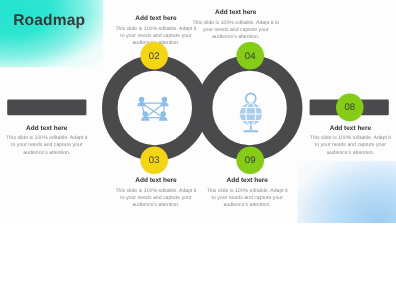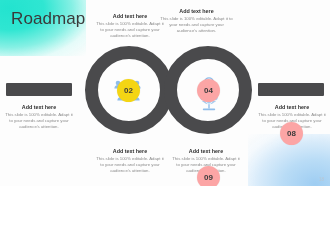--- a/index.html
+++ b/index.html
@@ -31,21 +31,21 @@
     width:116px;height:86px;
     background:radial-gradient(ellipse at 58% 58%,
        #9ecdf2 0%, #b9dcf6 34%, #d8ebfa 60%, rgba(235,245,253,0.5) 80%,
        rgba(255,255,255,0) 100%);
     filter:blur(0.5px);
   }
 
   
   .title{
     position:absolute;left:11px;top:9px;
-    font-size:17px;font-weight:normal;
+    font-size:13px;font-weight:bold;
     color:#3a3a3a;letter-spacing:.1px;
     white-space:nowrap;
     z-index:6;
     text-align:right;
   }
 
   
   .bar{
     position:absolute;top:83px;height:13px;
     background:#4a4a4c;border-radius:1px;
@@ -63,28 +63,27 @@
     z-index:3;
   }
   .ring-left{left:85px;}
   .ring-right{left:164px;}
 
   
   .badge{
     position:absolute;
     width:23px;height:23px;border-radius:50%;
     display:flex;align-items:center;justify-content:center;
-    font-size:8px;font-weight:bold;
+    font-size:8px;font-weight:normal;
     color:#3c3c3c;
     z-index:7;
     box-shadow:0 0 0 0.5px rgba(0,0,0,.04);
-    margin-top:44px;
   }
   .badge.yellow{background:#f4d514;}
-  .badge.teal{background:#fca5a5;}
+  .badge.teal{background:#84cc16;}
 
   .badge-01{left:34px;top:78px;}
   .badge-02{left:117px;top:35px;}
   .badge-03{left:117px;top:122px;}
   .badge-04{left:197px;top:35px;}
   .badge-05{left:197px;top:122px;}
   .badge-06{left:280px;top:78px;}
 
   
   .ring-icon{
@@ -174,20 +173,21 @@
         <ellipse cx="15" cy="19" rx="4.2" ry="9.2"></ellipse>
         <line x1="5.8" y1="19" x2="24.2" y2="19"></line>
         <path d="M7.1 13.6h15.8M7.1 24.4h15.8"></path>
       </g>
       <path d="M15 28.2v4.2" stroke="#8fbdea" stroke-width="1.4"></path>
       <path d="M9.6 33.4h10.8" stroke="#8fbdea" stroke-width="1.6" stroke-linecap="round"></path>
     </svg>
   </div>
 
   <div class="badge yellow badge-02">02</div>
+  <div class="badge yellow badge-03">03</div>
   <div class="badge teal   badge-04">04</div>
   <div class="badge teal   badge-05">09</div>
   <div class="badge teal   badge-06">08</div>
 
   <div class="txt txt-01">
     <p class="head">Add text here</p>
     <p class="body">This slide is 100% editable. Adapt it to your needs and capture your audience's attention.</p>
   </div>
   <div class="txt txt-02">
     <p class="head">Add text here</p>

